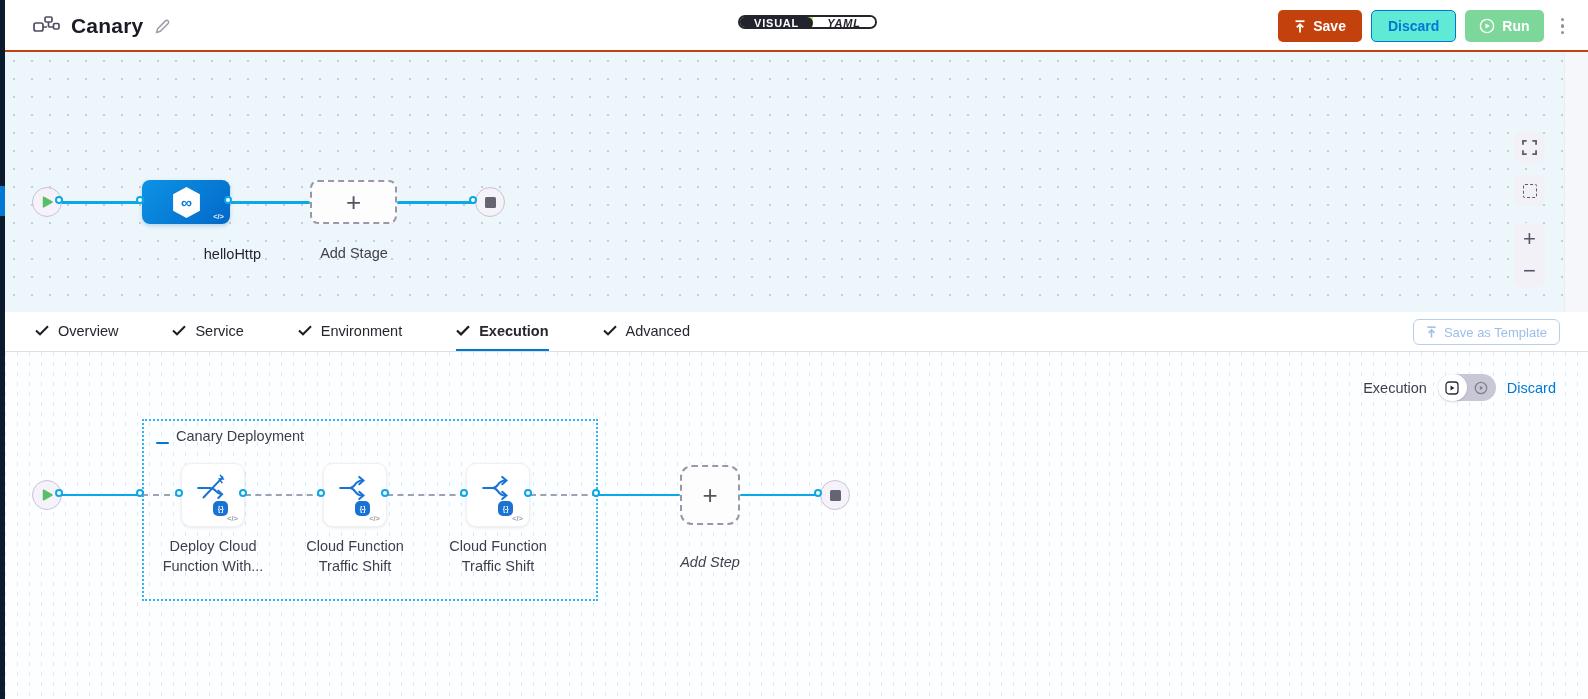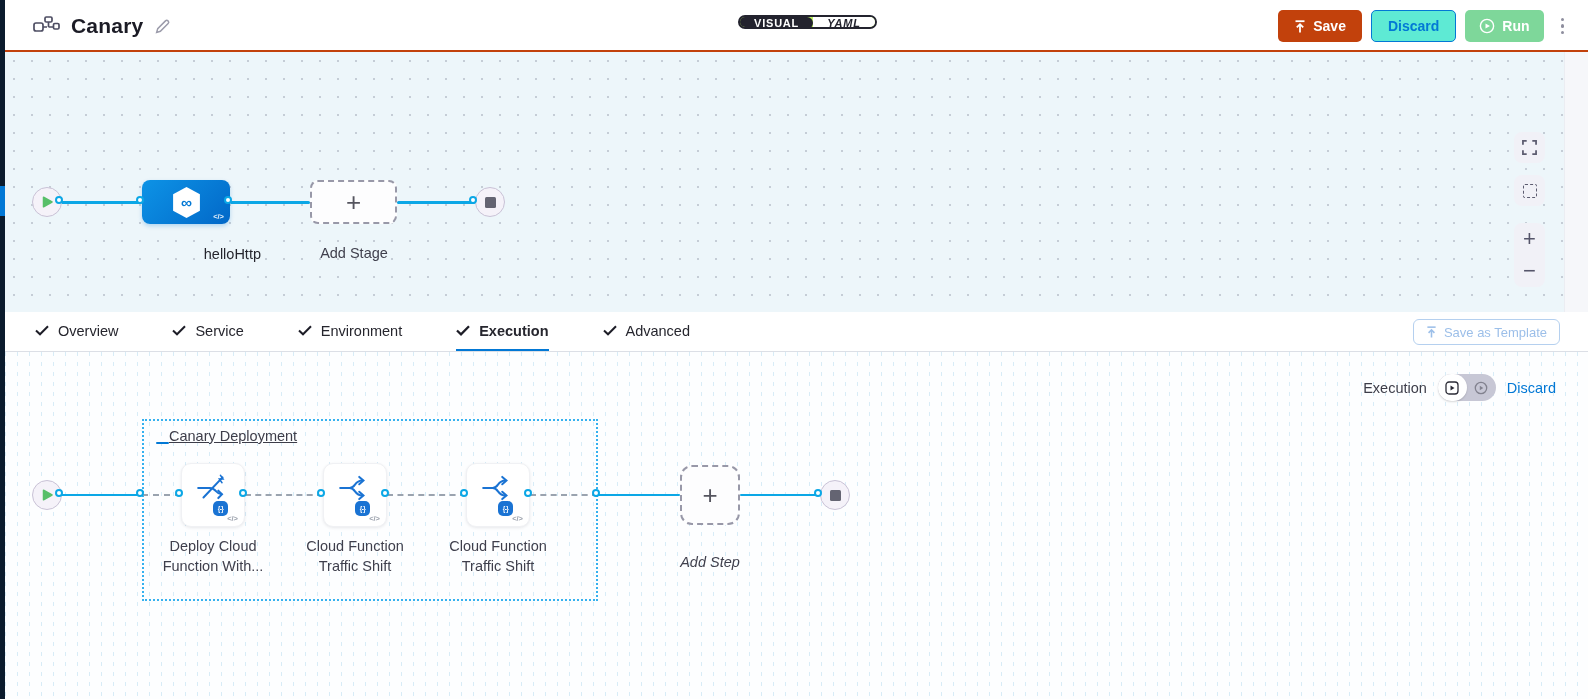--- a/index.html
+++ b/index.html
@@ -94,22 +94,22 @@
 
   .exec-mode-row { position:absolute; right:32px; top:22px; display:flex; align-items:center; gap:11px; }
   .exec-mode-label { font-size:14.5px; color:#3d3d49; }
   .exec-toggle { display:flex; align-items:center; width:58px; height:27px; background:#c7c7d5; border-radius:14px; }
   .exec-toggle-seg { flex:1; height:27px; display:flex; align-items:center; justify-content:center; cursor:pointer; }
   .exec-toggle-seg.on { background:#fff; border-radius:14px; box-shadow:0 1px 2px rgba(0,0,0,.15); }
   .rollback-link { font-size:14.5px; color:#0278d5; cursor:pointer; }
 
   .step-group { position:absolute; left:137px; top:67px; width:456px; height:182px;
                 border:2px dotted #35b1ef; background:rgba(255,255,255,0); }
-  .group-label { position:absolute; left:151px; top:76px; display:flex; align-items:flex-end; 
-                 font-size:14.5px; color:#3d3d49;text-decoration:underline; }
+  .group-label { position:absolute; left:151px; top:76px; display:flex; align-items:flex-end; gap:7px;
+                 font-size:14.5px; color:#3d3d49; }
   .collapse-dash { width:13px; height:2.5px; background:#0278d5; border-radius:1px; cursor:pointer; }
 
   .step-card { position:absolute; top:111px; width:64px; height:64px; background:#fff; border-radius:10px;
                border:1px solid #f0f1f4; box-shadow:0 1px 3px rgba(40,41,61,.10); cursor:pointer; }
   .step-icon { position:absolute; left:50%; top:9px; transform:translateX(-50%); }
   .step-badge { position:absolute; left:31px; top:37px; width:15px; height:15px; background:#1a73d3;
                 border-radius:5px; color:#fff; font-size:6.5px; font-weight:bold; display:flex;
                 align-items:center; justify-content:center; letter-spacing:-.5px; }
 </style>
 </head>

